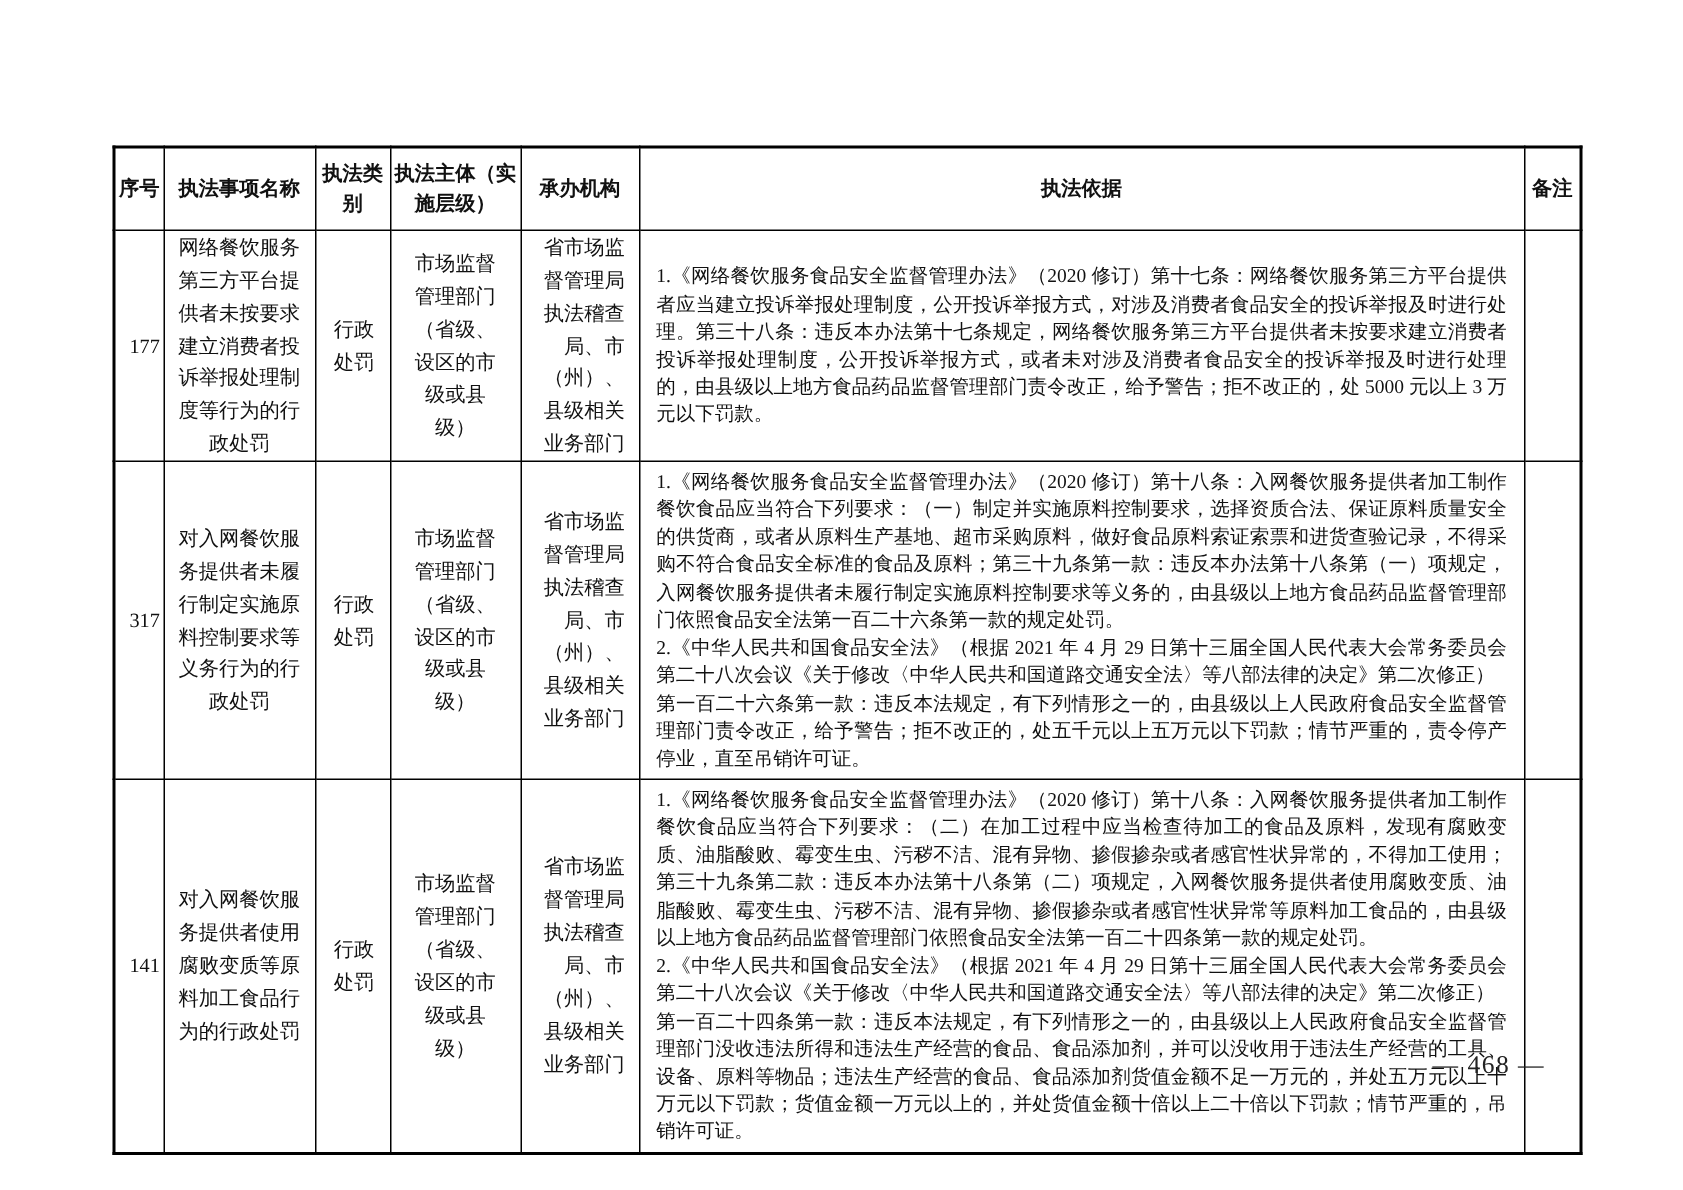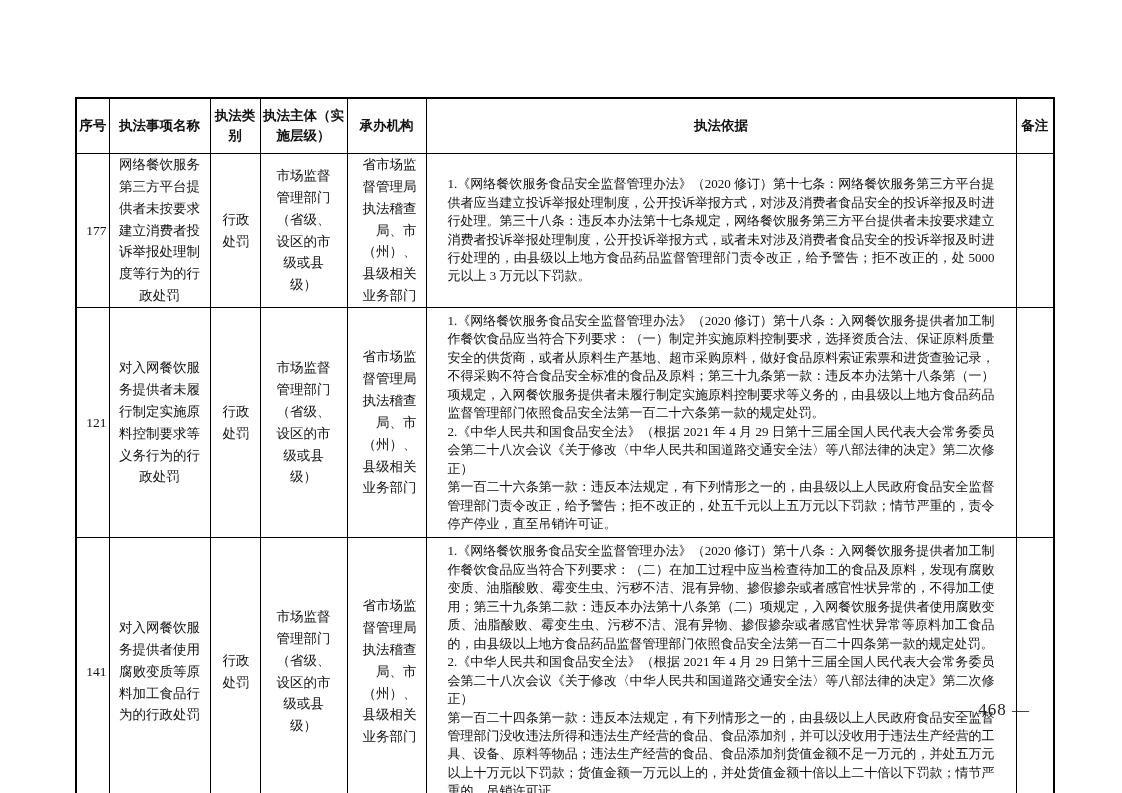--- a/index.html
+++ b/index.html
@@ -70,21 +70,21 @@
   td.c-agency {
     text-align: right;
     font-size: 13.5px;
     line-height: 1.62;
     padding: 0 9px;
   }
   td.c-basis {
     text-align: justify;
     font-size: 13px;
     line-height: 1.42;
-    padding: 4px 21px;
+    padding: 4px 11px;
     white-space: pre-wrap;
   }
   td.c-remark {
     text-align: center;
     font-size: 13.5px;
   }
   .page-number {
     position: absolute;
     top: 700px;
     right: 92px;
@@ -123,21 +123,21 @@
       <tr class="row-177">
         <td class="c-index">177</td>
         <td class="c-name">网络餐饮服务第三方平台提供者未按要求建立消费者投诉举报处理制度等行为的行政处罚</td>
         <td class="c-cat">行政处罚</td>
         <td class="c-subj">市场监督管理部门（省级、设区的市级或县级）</td>
         <td class="c-agency">省市场监督管理局执法稽查局、市（州）、县级相关业务部门</td>
         <td class="c-basis">1.《网络餐饮服务食品安全监督管理办法》（2020 修订）第十七条：网络餐饮服务第三方平台提供者应当建立投诉举报处理制度，公开投诉举报方式，对涉及消费者食品安全的投诉举报及时进行处理。第三十八条：违反本办法第十七条规定，网络餐饮服务第三方平台提供者未按要求建立消费者投诉举报处理制度，公开投诉举报方式，或者未对涉及消费者食品安全的投诉举报及时进行处理的，由县级以上地方食品药品监督管理部门责令改正，给予警告；拒不改正的，处 5000 元以上 3 万元以下罚款。</td>
         <td class="c-remark"></td>
       </tr>
       <tr class="row-178">
-        <td class="c-index">121</td>
+        <td class="c-index">317</td>
         <td class="c-name">对入网餐饮服务提供者未履行制定实施原料控制要求等义务行为的行政处罚</td>
         <td class="c-cat">行政处罚</td>
         <td class="c-subj">市场监督管理部门（省级、设区的市级或县级）</td>
         <td class="c-agency">省市场监督管理局执法稽查局、市（州）、县级相关业务部门</td>
         <td class="c-basis">1.《网络餐饮服务食品安全监督管理办法》（2020 修订）第十八条：入网餐饮服务提供者加工制作餐饮食品应当符合下列要求：（一）制定并实施原料控制要求，选择资质合法、保证原料质量安全的供货商，或者从原料生产基地、超市采购原料，做好食品原料索证索票和进货查验记录，不得采购不符合食品安全标准的食品及原料；第三十九条第一款：违反本办法第十八条第（一）项规定，入网餐饮服务提供者未履行制定实施原料控制要求等义务的，由县级以上地方食品药品监督管理部门依照食品安全法第一百二十六条第一款的规定处罚。
 2.《中华人民共和国食品安全法》（根据 2021 年 4 月 29 日第十三届全国人民代表大会常务委员会第二十八次会议《关于修改〈中华人民共和国道路交通安全法〉等八部法律的决定》第二次修正）
 第一百二十六条第一款：违反本法规定，有下列情形之一的，由县级以上人民政府食品安全监督管理部门责令改正，给予警告；拒不改正的，处五千元以上五万元以下罚款；情节严重的，责令停产停业，直至吊销许可证。</td>
         <td class="c-remark"></td>
       </tr>
       <tr class="row-179">

